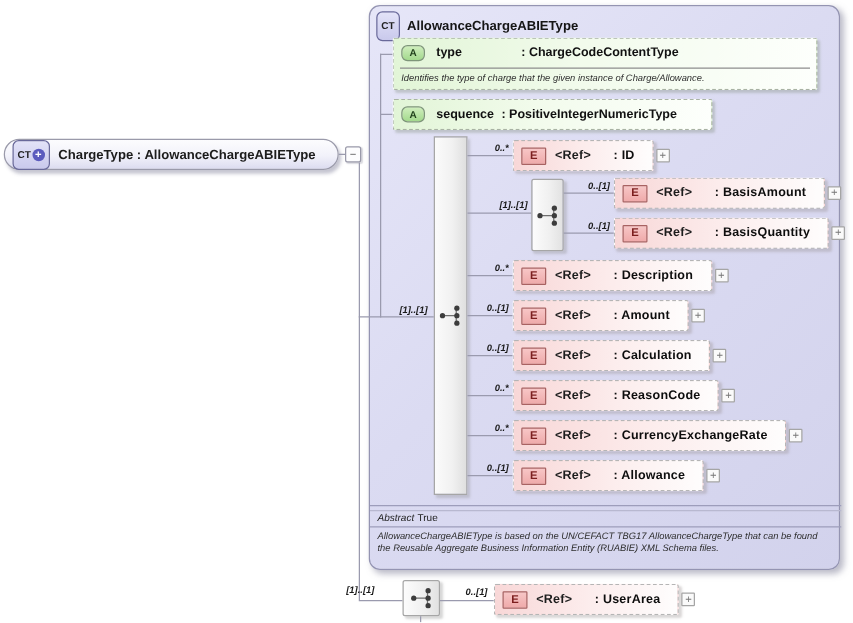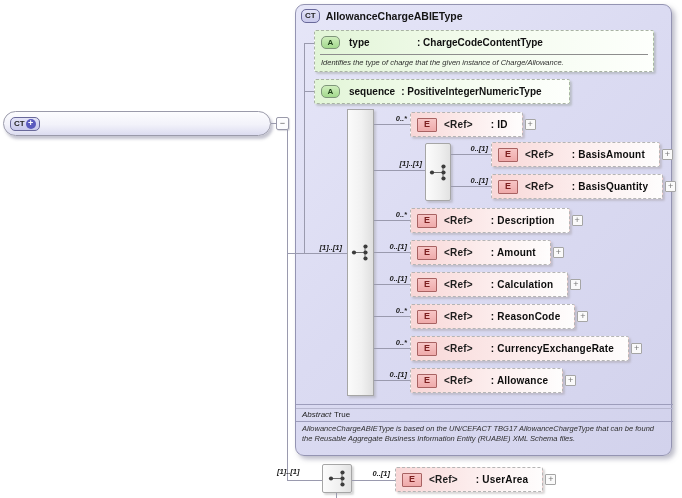--- a/index.html
+++ b/index.html
@@ -21,21 +21,21 @@
   .pill{
     position:absolute;left:3px;top:111px;width:268px;height:25px;
     border:1px solid #9a9aaa;border-radius:13px;
     background:linear-gradient(180deg,#fcfcfe 0%,#f2f2fa 55%,#dcdcf0 100%);
     box-shadow:2px 3px 3px rgba(125,125,150,.45);
     display:flex;align-items:center;padding:0 8px 0 6px;
   }
   .pill-label{font-size:10.5px;font-weight:bold;color:#1c1c1c;margin-left:7px;white-space:nowrap;}
   .cticon{
     display:inline-flex;align-items:center;justify-content:center;
-    height:14px;padding:0 3px;border:1px solid #69699a;border-radius:5px;
+    height:24px;padding:0 3px;border:1px solid #69699a;border-radius:5px;
     background:linear-gradient(180deg,#e3e3f8,#c9c9ec);
     font-size:8px;font-weight:bold;color:#222;line-height:1;
   }
   .ctplus{
     display:inline-flex;align-items:center;justify-content:center;
     width:10px;height:10px;border-radius:50%;background:#5b5bbe;color:#fff;
     font-size:9px;font-weight:bold;line-height:1;margin-left:1px;
   }
   
   .minusbox{
@@ -122,20 +122,21 @@
 </head>
 <body>
 
 <div id="canvas">
 
   <div class="pill">
     <span class="cticon">
       <span>CT</span>
       <span class="ctplus">+</span>
     </span>
+    <span class="pill-label">ChargeType : AllowanceChargeABIEType</span>
   </div>
   <div class="hline" style="left:271px;top:123px;width:5px;"></div>
   <div class="minusbox">−</div>
 
   <div class="vline" style="left:287px;top:130px;height:350px;"></div>
   <div class="hline" style="left:287px;top:253px;width:60px;z-index:3;"></div>
   <div class="card" style="left:306px;top:243px;width:36px;text-align:right;z-index:3;">[1]..[1]</div>
   <div class="hline" style="left:287px;top:480px;width:35px;"></div>
   <div class="card" style="left:277px;top:467px;width:34px;text-align:left;">[1]..[1]</div>
 

